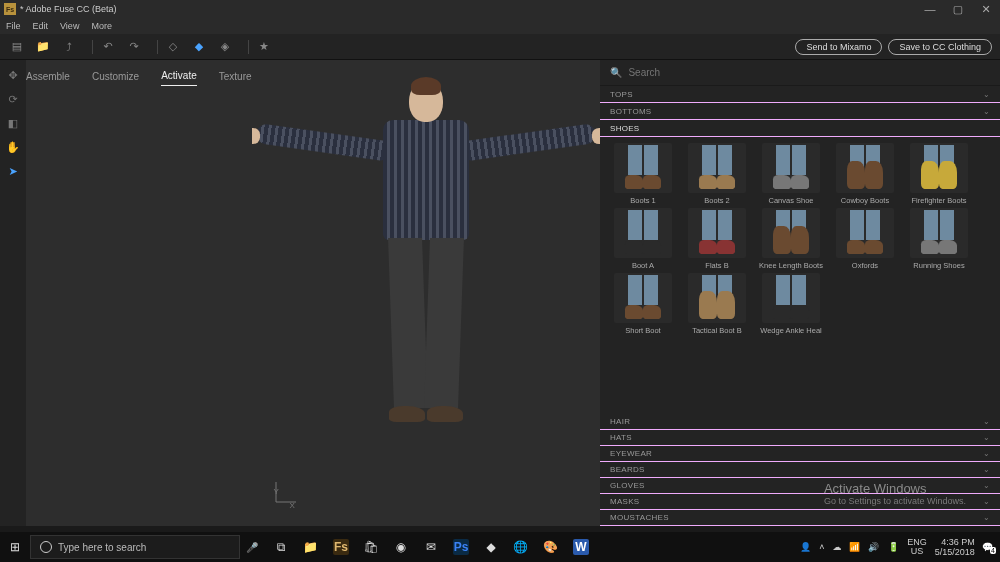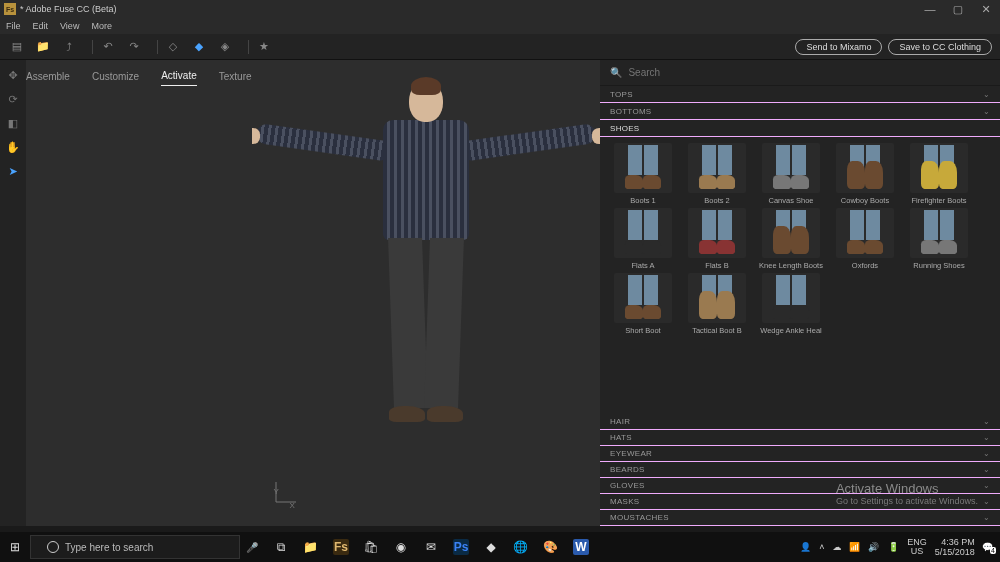--- a/index.html
+++ b/index.html
@@ -75,28 +75,28 @@
 .legp.a{left:14px;} .legp.b{right:14px;}
 .sh { position:absolute; bottom:4px; width:18px; height:14px; border-radius:30% 40% 20% 20%;}
 .sh.a{left:11px;} .sh.b{right:11px;}
 .brown{background:#6a4a30;} .dark{background:#2a2a2a;} .tan{background:#9a7a50;} .yellow{background:#c7a93a;} .red{background:#833;} .grey{background:#777;}
 .tall .sh{height:28px;bottom:4px;}
 
 
 .catstack .cat { height:16px;}
 
 
-.watermark { position:absolute; right:22px; bottom:56px; text-align:left; color:#7a7a7a;}
+.watermark { position:absolute; right:34px; bottom:56px; text-align:left; color:#7a7a7a;}
 .watermark .t1{ font-size:13px; color:#8a8a8a;}
 .watermark .t2{ font-size:9px; color:#7a7a7a;}
 
 
 .taskbar { position:absolute; left:0; right:0; bottom:0; height:30px; background:#101010; display:flex; align-items:center; color:#ddd;}
 .taskbar .start { width:30px; text-align:center; font-size:12px;}
-.taskbar .search { display:flex; align-items:center; background:#1c1c1c; height:24px; width:210px; padding:0 16px; border:1px solid #333;}
+.taskbar .search { display:flex; align-items:center; background:#1c1c1c; height:24px; width:210px; padding:0 9px; border:1px solid #333;}
 .taskbar .search .circ{ width:12px;height:12px;border:1.5px solid #ccc;border-radius:50%; margin-right:6px;}
 .taskbar .search span{ font-size:10px; color:#bbb;}
 .taskbar .mic { width:26px; text-align:center; font-size:10px;color:#ccc;}
 .taskbar .tb-ic { width:28px; height:24px; display:flex; align-items:center; justify-content:center; margin:0 1px;}
 .taskbar .tb-ic svg, .taskbar .tb-ic span{ font-size:12px;}
 .taskbar .tray { margin-left:auto; display:flex; align-items:center; gap:8px; padding-right:6px; font-size:9px; color:#ccc;}
 .taskbar .clock { text-align:right; line-height:10px; font-size:9px;}
 .tb-box { width:16px;height:16px;display:flex;align-items:center;justify-content:center;border-radius:2px;font-size:9px;font-weight:bold;}
 </style>
 </head>
@@ -246,21 +246,21 @@
           </div>
         </div>
       <div class="gridrow" id="row2">
           <div class="cell">
             <div class="thumb">
               <div class="legp a"></div>
               <div class="legp b"></div>
               <div class="sh a dark"></div>
               <div class="sh b dark"></div>
             </div>
-            <div class="tlabel">Flats A</div>
+            <div class="tlabel">Boot A</div>
           </div>
           <div class="cell">
             <div class="thumb">
               <div class="legp a"></div>
               <div class="legp b"></div>
               <div class="sh a red"></div>
               <div class="sh b red"></div>
             </div>
             <div class="tlabel">Flats B</div>
           </div>

